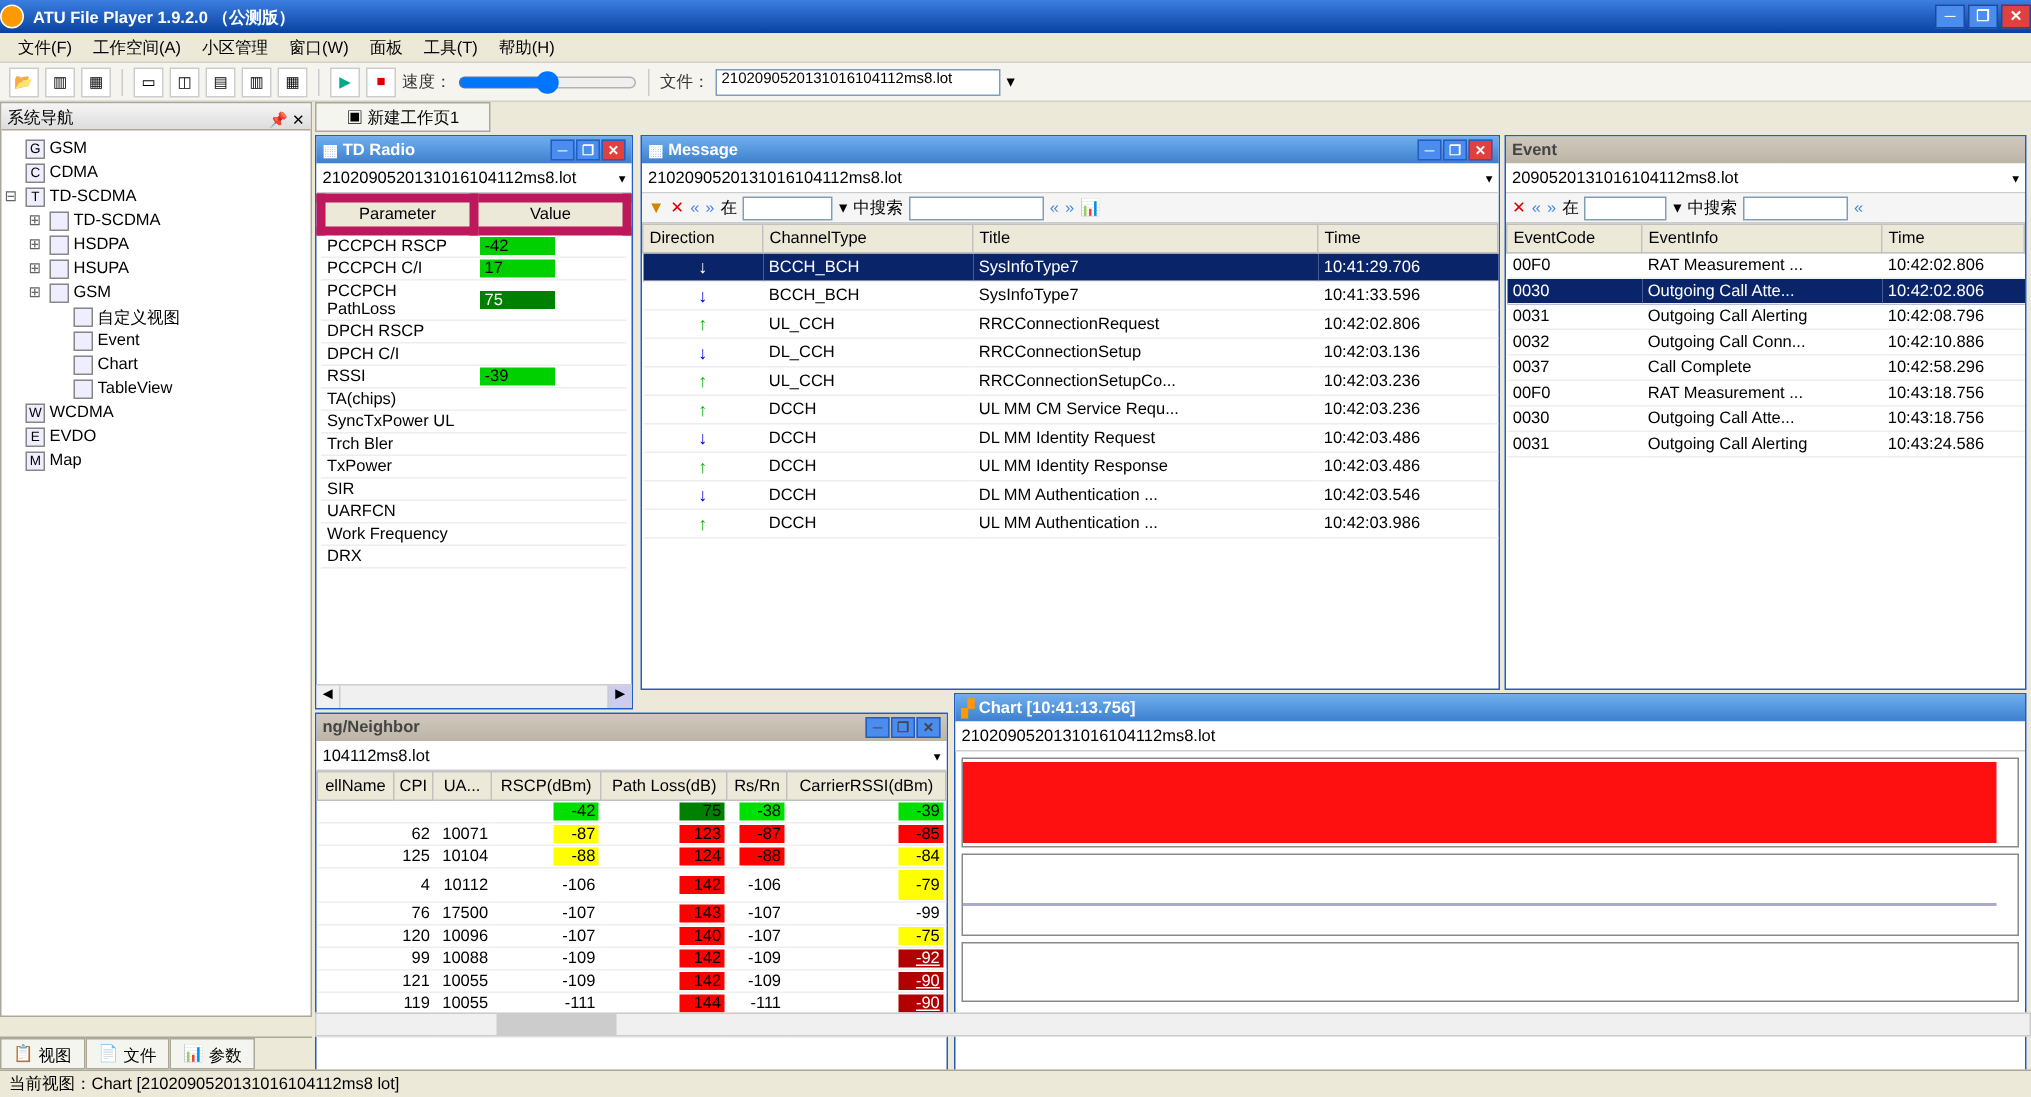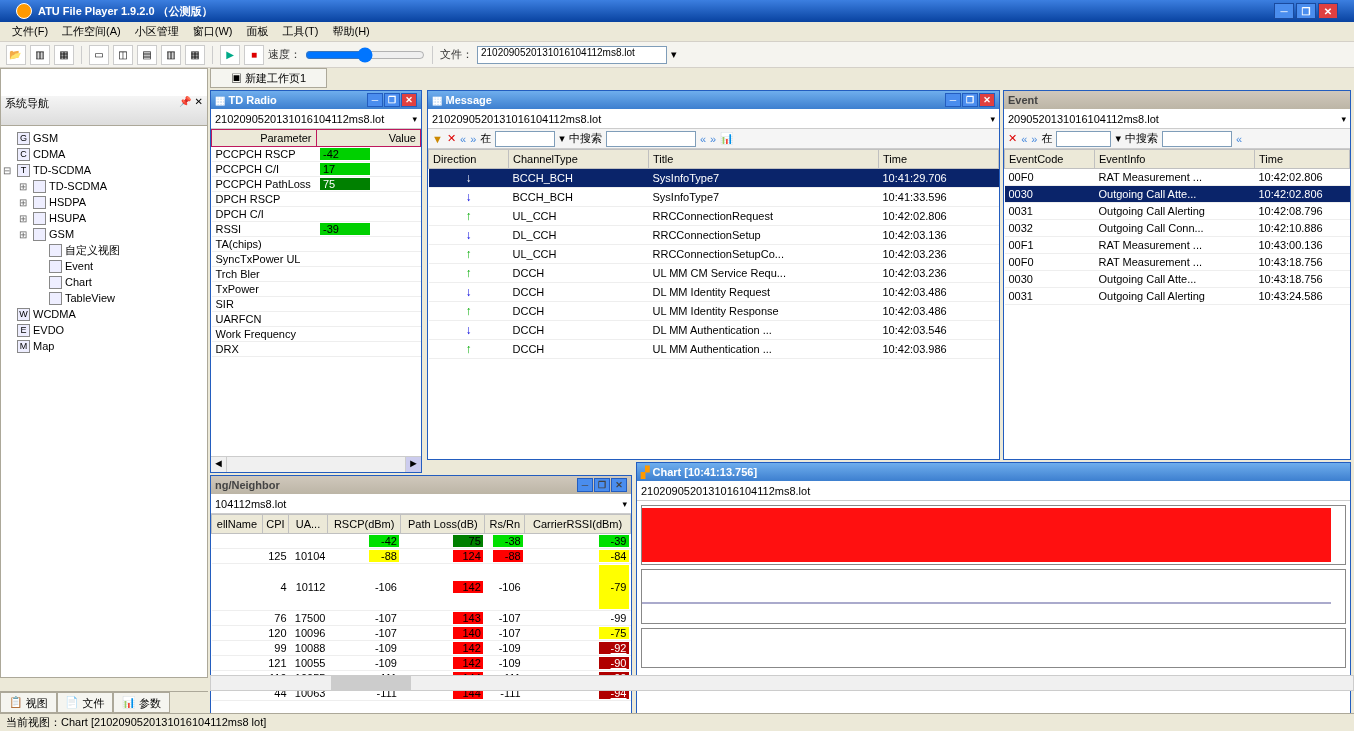--- a/index.html
+++ b/index.html
@@ -1,19 +1,19 @@
 <!DOCTYPE html>
 <html><head>
 <meta charset="utf-8">
 <style>
 * { box-sizing: border-box; margin: 0; padding: 0; font-family: "Microsoft YaHei", Arial, sans-serif; font-size: 11px; }
 body { background: #ece9d8; width: 1354px; height: 731px; overflow: hidden; position: relative; }
 
 
-.titlebar { background: linear-gradient(#3c7fe0, #0842a0); height: 22px; display: flex; align-items: center; padding: 0 16px; color: #fff; font-weight: bold; }
+.titlebar { background: linear-gradient(#3c7fe0, #0842a0); height: 22px; display: flex; align-items: center; padding: 0 0; color: #fff; font-weight: bold; }
 .titlebar .icon { width: 16px; height: 16px; background: #f90; border-radius: 50%; margin-right: 6px; border:1px solid #fff;}
 .titlebar .ctl { margin-left: auto; display: flex; gap: 2px; }
 .titlebar .ctl span { width: 20px; height: 16px; background: #4a8dee; border:1px solid #1a4a9e; display:flex;align-items:center;justify-content:center;color:#fff;font-size:10px; }
 
 
 .menubar { background: #ece9d8; height: 20px; display: flex; align-items: center; padding: 0 6px; gap: 2px; border-bottom:1px solid #d4d0c8;}
 .menubar span { padding: 2px 6px; }
 
 
 .toolbar { background: #f5f4ef; height: 26px; display: flex; align-items: center; padding: 0 6px; gap: 4px; border-bottom:1px solid #d4d0c8;}
@@ -21,21 +21,21 @@
 .toolbar .sep { width:1px; height:18px; background:#ccc; margin:0 3px;}
 .toolbar .lbl { color:#333; }
 .toolbar input.slider { width:120px; }
 .toolbar .filebox { width:190px; height:18px; border:1px solid #7f9db9; background:#fff; padding:0 3px; font-size:10px;}
 
 
 .workspace { position:absolute; top:68px; left:0; right:0; bottom:18px; }
 
 
 .treepanel { position:absolute; left:0; top:0; width:208px; height:610px; border:1px solid #aca899; background:#fff; }
-.treepanel .hdr { background:linear-gradient(#f5f5f5,#ddd); height:30px; padding:0 4px; display:flex; align-items:flex-start; border-bottom:1px solid #aca899;margin-top:27px;}
+.treepanel .hdr { background:linear-gradient(#f5f5f5,#ddd); height:18px; padding:0 4px; display:flex; align-items:flex-end; border-bottom:1px solid #aca899;}
 .treepanel .hdr .pin { margin-left:auto; font-size:10px;}
 .tree { padding:4px 2px; }
 .tree .node { display:flex; align-items:center; height:16px; padding-left:4px; gap:3px;}
 .tree .node .toggle { width:11px; font-size:10px; color:#666;}
 .tree .node .ico { width:13px; height:13px; display:inline-flex;align-items:center;justify-content:center;font-size:9px;border:1px solid #888;background:#eef;}
 .tree .i1 { padding-left:0px;} .tree .i2 { padding-left:16px;} .tree .i3 { padding-left:32px;}
 
 
 .btm-tabs { position:absolute; left:0; bottom:0; height:22px; width:208px; display:flex; border-top:1px solid #aca899;}
 .btm-tabs .tab { padding:3px 8px; border:1px solid #aca899; background:#f5f5f0; display:flex; gap:3px;}
@@ -50,21 +50,21 @@
 .subwin .filelabel { height:20px; border-bottom:1px solid #ccc; padding:2px 4px; background:#fff; display:flex; align-items:center;}
 .subwin .filelabel .dd { margin-left:auto; font-size:9px;}
 
 
 .wstabs { position:absolute; left:210px; top:0; height:20px; display:flex;}
 .wstabs .tab { border:1px solid #aca899; background:#f5f5f0; padding:2px 20px;}
 
 
 .tdradio { left:210px; top:22px; width:212px; height:383px; }
 .paramtable { width:100%; border-collapse:collapse; font-size:10.5px;}
-.paramtable th { background:#ece9d8; border:1px solid #be185d; text-align:right; padding:2px 4px; font-weight:normal;}
+.paramtable th { background:#ece9d8; border:6px solid #be185d; text-align:center; padding:2px 4px; font-weight:normal;}
 .paramtable td { border-bottom:1px solid #eee; padding:1px 4px; height:15px;}
 .val-green { background:#00d000; }
 .val-darkgreen { background:#008000; color:#fff;}
 
 
 .msgwin { left:427px; top:22px; width:573px; height:370px;}
 .msgtable { width:100%; border-collapse:collapse; font-size:10.5px;}
 .msgtable th { background:#ece9d8; border:1px solid #c0c0c0; text-align:left; padding:3px 4px; font-weight:normal;}
 .msgtable td { border-bottom:1px solid #eee; padding:2px 4px; height:17px;}
 .msgtable .sel td { background:#0a246a; color:#fff;}
@@ -471,23 +471,23 @@
             <td>0031</td>
             <td>Outgoing Call Alerting</td>
             <td>10:42:08.796</td>
           </tr>
           <tr>
             <td>0032</td>
             <td>Outgoing Call Conn...</td>
             <td>10:42:10.886</td>
           </tr>
           <tr>
-            <td>00F1</td>
-            <td>RAT Measurement ...</td>
-            <td>10:43:00.136</td>
+            <td>0037</td>
+            <td>Call Complete</td>
+            <td>10:42:58.296</td>
           </tr>
           <tr>
             <td>00F0</td>
             <td>RAT Measurement ...</td>
             <td>10:43:18.756</td>
           </tr>
           <tr>
             <td>0030</td>
             <td>Outgoing Call Atte...</td>
             <td>10:43:18.756</td>
@@ -531,35 +531,44 @@
             <td></td>
             <td></td>
             <td></td>
             <td><span class="bar-green" style="display:inline-block;min-width:30px;padding:0 2px">-42</span></td>
             <td><span class="bar-darkgreen" style="display:inline-block;min-width:30px;padding:0 2px">75</span></td>
             <td><span class="bar-green" style="display:inline-block;min-width:30px;padding:0 2px">-38</span></td>
             <td><span class="bar-green" style="display:inline-block;min-width:30px;padding:0 2px">-39</span></td>
           </tr>
           <tr>
             <td></td>
+            <td>62</td>
+            <td>10071</td>
+            <td><span class="bar-yellow" style="display:inline-block;min-width:30px;padding:0 2px">-87</span></td>
+            <td><span class="bar-red" style="display:inline-block;min-width:30px;padding:0 2px">123</span></td>
+            <td><span class="bar-red" style="display:inline-block;min-width:30px;padding:0 2px">-87</span></td>
+            <td><span class="bar-red" style="display:inline-block;min-width:30px;padding:0 2px">-85</span></td>
+          </tr>
+          <tr>
+            <td></td>
             <td>125</td>
             <td>10104</td>
             <td><span class="bar-yellow" style="display:inline-block;min-width:30px;padding:0 2px">-88</span></td>
             <td><span class="bar-red" style="display:inline-block;min-width:30px;padding:0 2px">124</span></td>
             <td><span class="bar-red" style="display:inline-block;min-width:30px;padding:0 2px">-88</span></td>
             <td><span class="bar-yellow" style="display:inline-block;min-width:30px;padding:0 2px">-84</span></td>
           </tr>
           <tr>
             <td></td>
             <td>4</td>
             <td>10112</td>
             <td><span class="" style="display:inline-block;min-width:30px;padding:0 2px">-106</span></td>
             <td><span class="bar-red" style="display:inline-block;min-width:30px;padding:0 2px">142</span></td>
             <td><span class="" style="display:inline-block;min-width:30px;padding:0 2px">-106</span></td>
-            <td><span class="bar-yellow" style="display:inline-block;min-width:30px;padding:16px 2px">-79</span></td>
+            <td><span class="bar-yellow" style="display:inline-block;min-width:30px;padding:4px 2px">-79</span></td>
           </tr>
           <tr>
             <td></td>
             <td>76</td>
             <td>17500</td>
             <td><span class="" style="display:inline-block;min-width:30px;padding:0 2px">-107</span></td>
             <td><span class="bar-red" style="display:inline-block;min-width:30px;padding:0 2px">143</span></td>
             <td><span class="" style="display:inline-block;min-width:30px;padding:0 2px">-107</span></td>
             <td><span class="" style="display:inline-block;min-width:30px;padding:0 2px">-99</span></td>
           </tr>

